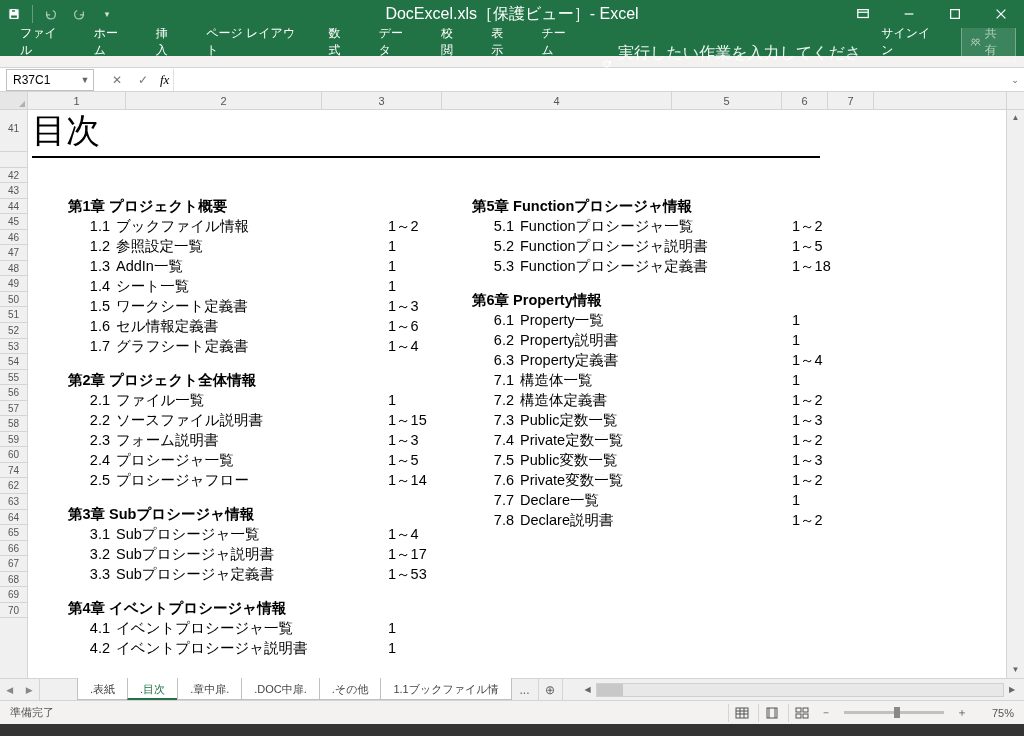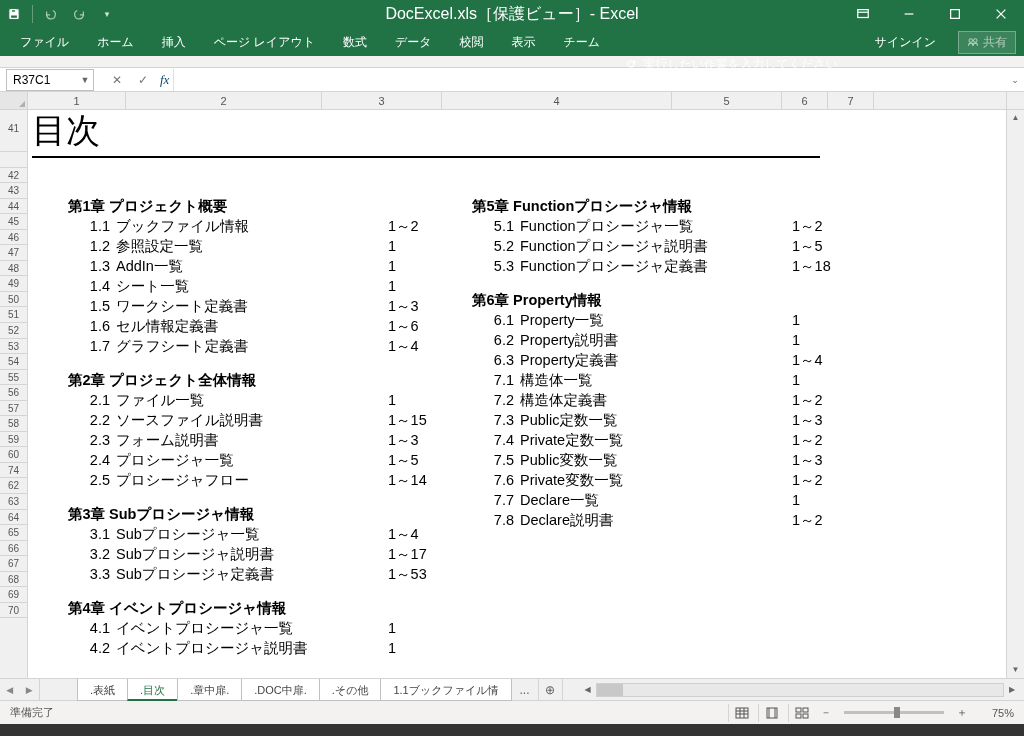--- a/index.html
+++ b/index.html
@@ -12,34 +12,34 @@
   .title-text { position: absolute; left: 50%; transform: translateX(-50%); font-size: 16px; }
   .win-controls { position: absolute; right: 0; display: flex; }
   .win-btn { width: 46px; height: 28px; display: flex; align-items: center; justify-content: center; }
   .ribbon-display { width: 46px; height: 28px; display: flex; align-items: center; justify-content: center; margin-right: 0; }
   .icon-svg { width: 14px; height: 14px; fill: none; stroke: #fff; stroke-width: 1.4; }
 
   
   .ribbon-tabs { height: 28px; background: #217346; display: flex; align-items: center; color: #fff; padding-left: 6px; }
   .tab { padding: 0 14px; height: 28px; display: flex; align-items: center; font-size: 12px; }
   .ribbon-right { margin-left: auto; display: flex; align-items: center; }
-  .tellme { display: flex; align-items: center; margin-left: 10px; color: rgba(255,255,255,.9); font-size: 12px; margin-top: 44px; }
+  .tellme { display: flex; align-items: center; margin-left: 10px; color: rgba(255,255,255,.9); font-size: 16px; margin-top: 44px; }
   .signin { padding: 0 14px; }
   .share-btn { display: flex; align-items: center; background: rgba(255,255,255,.12); border: 1px solid rgba(255,255,255,.3); padding: 2px 8px; margin: 0 8px; font-size: 12px; color: rgba(255,255,255,.6); }
   .share-btn svg { margin-right: 4px; }
 
   
   .ribbon-gap { height: 12px; background: #f3f2f1; border-bottom: 1px solid #d4d4d4; }
 
   
   .formula-row { height: 24px; background: #fff; border-bottom: 1px solid #d4d4d4; display: flex; align-items: center; }
   .namebox { position: relative; width: 88px; height: 22px; border: 1px solid #c0c0c0; margin-left: 6px; display: flex; align-items: center; padding-left: 6px; background: #fff; }
   .namebox-dd { margin-left: auto; width: 16px; text-align: center; color: #666; font-size: 9px; }
   .fbtn { width: 26px; height: 22px; display: flex; align-items: center; justify-content: center; color: #767676; }
-  .fx-label { font-style: italic; font-family: "Times New Roman", serif; font-size: 13px; color: #0c4a6e; padding: 0 4px; }
+  .fx-label { font-style: italic; font-family: "Times New Roman", serif; font-size: 13px; color: #000000; padding: 0 4px; }
   .formula-input { flex: 1; height: 22px; border-left: 1px solid #e0e0e0; padding-left: 6px; }
   .formula-expand { width: 18px; text-align: center; color: #666; font-size: 9px; }
 
   
   .col-headers { height: 18px; background: #f0f0f0; border-bottom: 1px solid #d4d4d4; display: flex; position: relative; }
   .selectall { width: 28px; border-right: 1px solid #d4d4d4; background: #e6e6e6; position: relative; }
   .selectall::after { content:""; position:absolute; right:2px; bottom:2px; width:0;height:0;border-left:6px solid transparent;border-bottom:6px solid #b0b0b0; }
   .colh { border-right: 1px solid #d4d4d4; text-align: center; font-size: 11px; color: #555; line-height: 18px; }
   .sheet-scroll-v { width: 18px; background: #f0f0f0; border-left: 1px solid #d4d4d4; }
 
@@ -62,21 +62,21 @@
   .chapter { font-weight: 600; margin-top: 14px; }
   .toc-item { display: flex; }
   .toc-item .lbl { flex: 0 0 48px; text-align: right; padding-right: 6px; font-weight: 400; }
   .toc-item .txt { flex: 1; }
   .toc-item .pg { flex: 0 0 60px; }
 
   
   .hscroll-row { height: 22px; background: #f0f0f0; border-top: 1px solid #d4d4d4; display: flex; align-items: stretch; }
   .tabnav { width: 40px; display: flex; align-items: center; justify-content: space-around; border-right: 1px solid #d4d4d4; }
   .tabnav span { font-size: 9px; color: #888; }
-  .sheet-tabs { display: flex; align-items: center; padding-left: 38px; }
+  .sheet-tabs { display: flex; align-items: flex-end; padding-left: 38px; }
   .sheet-tab { padding: 0 12px; height: 22px; line-height: 22px; border: 1px solid #c0c0c0; border-top: none; background: #fff; font-size: 11px; margin-left: -1px; color: #444; }
   .sheet-tab.active { border-bottom: 2px solid #217346; color: #217346; background: #fff; font-weight: 400; }
   .sheet-more { padding: 0 8px; line-height: 22px; color: #666; }
   .addsheet { width: 24px; text-align: center; line-height: 22px; color: #666; border-left: 1px solid #d4d4d4; }
   .expand-tabs { width: 14px; border-left: 1px solid #d4d4d4; }
   .hscroll { flex: 1; display: flex; align-items: center; padding: 0 4px; }
   .hscroll .track { flex: 1; height: 14px; background: #e8e8e8; position: relative; border: 1px solid #d0d0d0; }
   .hscroll .thumb { position: absolute; left: 0; top: 0; bottom: 0; width: 26px; background: #c8c8c8; }
   .hscroll .harrow { width: 16px; text-align: center; font-size: 8px; color: #666; }
 

